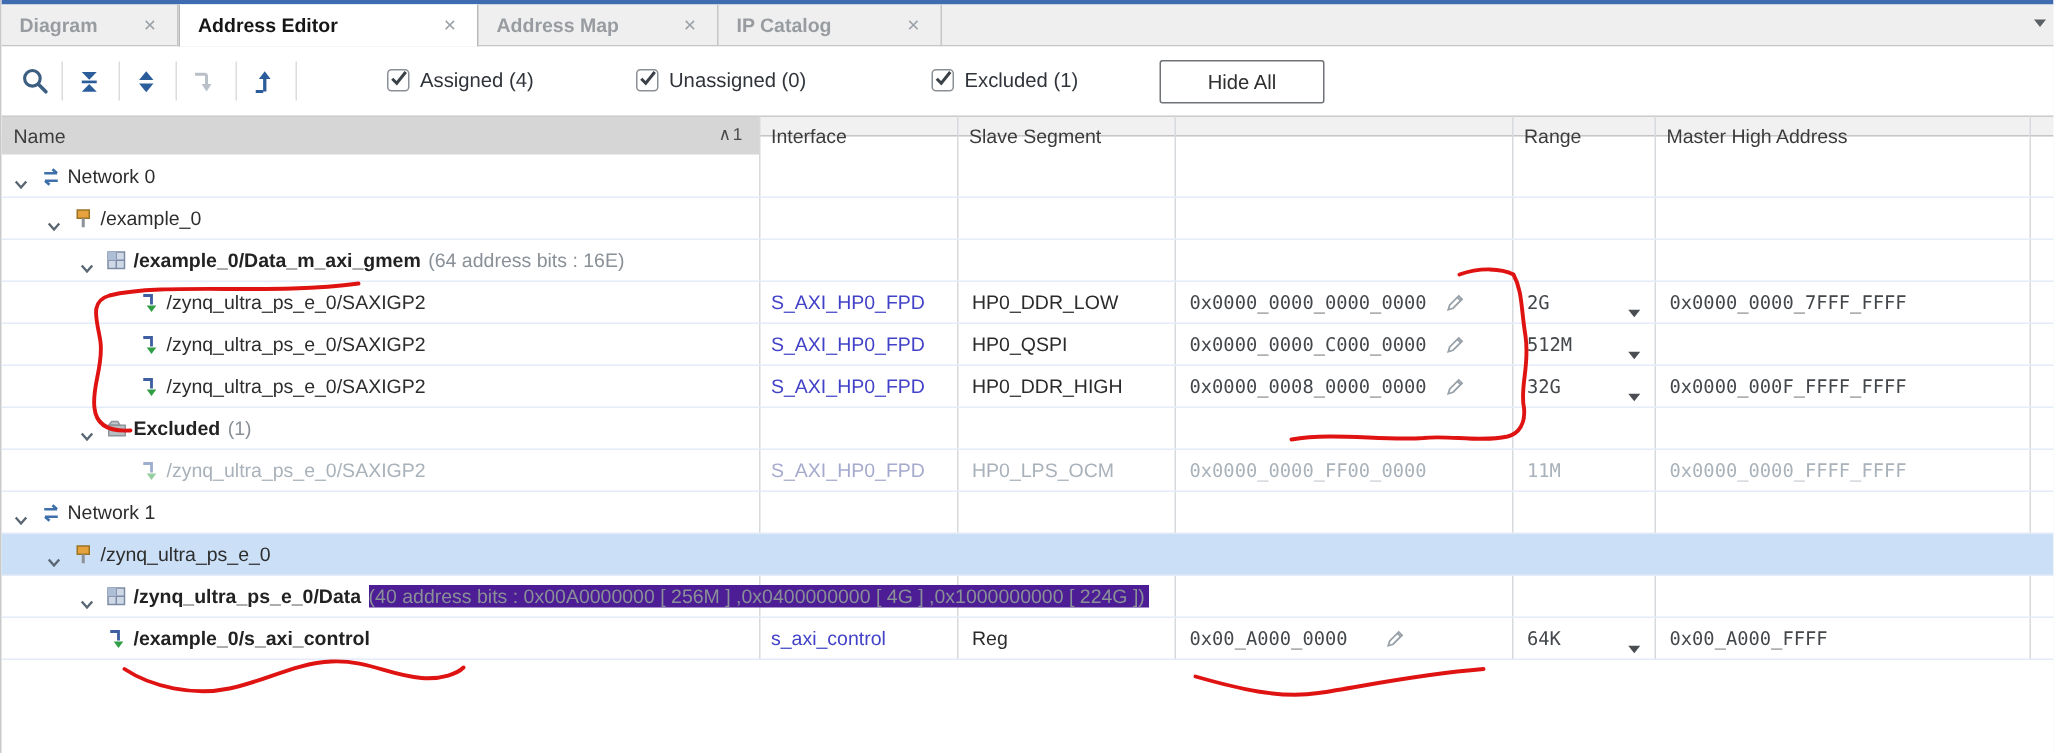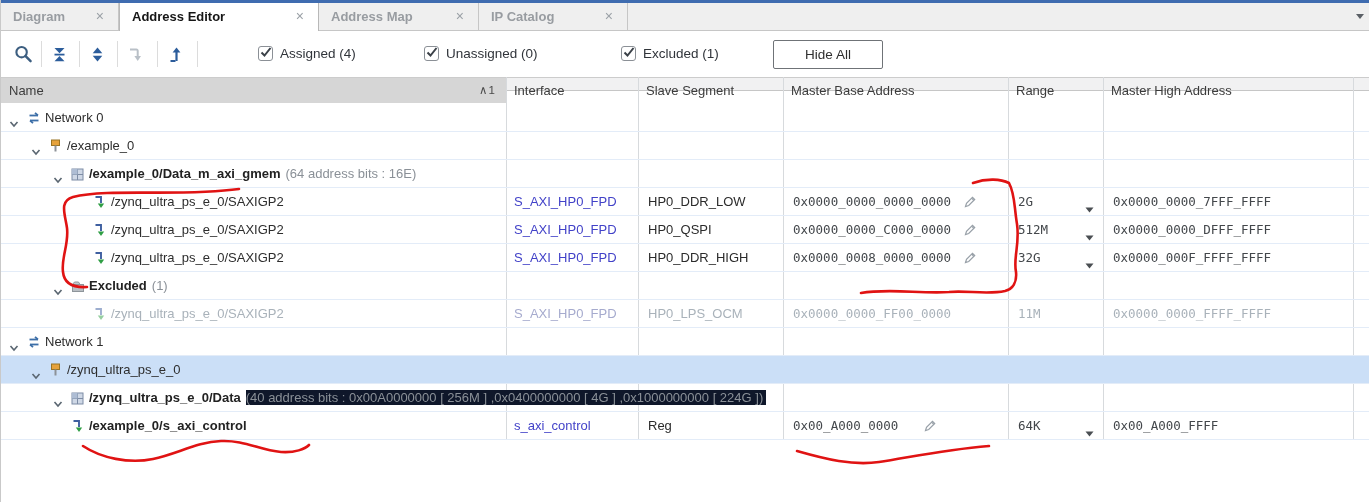--- a/index.html
+++ b/index.html
@@ -38,21 +38,21 @@
   
   #rows{position:absolute;left:0;top:104px;width:1369px;}
   .row{position:absolute;left:0;width:1369px;height:28px;box-sizing:border-box;border-bottom:1px solid #e3ecf8;z-index:2;}
   .row.sel{background:#cbdff7;}
   .row span{white-space:nowrap;}
   .chev{position:absolute;top:10px;}
   .ticon{position:absolute;top:7px;}
   .tname{position:absolute;top:0;height:27px;line-height:27px;font-size:13px;color:#2d2d2d;}
   .tname b{font-weight:bold;color:#222;}
   .suffix{color:#8a9097;margin-left:5px;font-weight:normal;}
-  .suffix.wide{background:#0f172a;padding-right:3px;}
+  .suffix.wide{background:#4c1d95;padding-right:3px;}
   .cell{position:absolute;top:0;height:27px;line-height:27px;font-size:13px;color:#2b2b2b;}
   .link{color:#4242c8;cursor:pointer;}
   .mono{font-family:"DejaVu Sans Mono",monospace;font-size:12.5px;color:#43474b;}
   .pencil{position:absolute;top:7px;cursor:pointer;}
   .ddown{position:absolute;top:11px;cursor:pointer;}
   .row.muted .tname,.row.muted .cell,.row.muted .mono{color:#a9b2ba;}
   .row.muted .link{color:#a6abce;cursor:default;}
   .row.muted .ticon,.row.muted .chev{opacity:.5;}
   
   #annot{position:absolute;left:0;top:0;z-index:30;pointer-events:none;}
@@ -142,21 +142,20 @@
         </svg>
       </div>
       <div class="cblabel" style="left: 642px;">Excluded (1)</div>
     </div>
   <div id="thead">
       <div class="name-bg"></div>
       <div class="hcell" style="left: 8px;">Name</div>
       <div class="sortind" style="left: 478px;">∧1</div>
       <div class="hcell" style="left: 513px;">Interface</div>
       <div class="hcell" style="left: 645px;">Slave Segment</div>
-      <div class="hcell" style="left: 790px;">Master Base Address</div>
       <div class="hcell" style="left: 1015px;">Range</div>
       <div class="hcell" style="left: 1110px;">Master High Address</div>
     </div>
   <div id="gridlines">
       <div class="vline" style="left: 505px;"></div>
       <div class="vline" style="left: 637px;"></div>
       <div class="vline" style="left: 782px;"></div>
       <div class="vline" style="left: 1007px;"></div>
       <div class="vline" style="left: 1102px;"></div>
       <div class="vline" style="left: 1352px;"></div>
@@ -227,21 +226,20 @@
         <span class="cell " style="left: 647px;">HP0_QSPI</span>
         <span class="cell mono" style="left: 792px;">0x0000_0000_C000_0000</span>
         <span class="pencil" style="left: 962px;"><svg width="14" height="14" viewBox="0 0 14 14">
             <path d="M2.5 11.5 l1-3.2 6-6 2.2 2.2 -6 6 -3.2 1z" fill="none" stroke="#98a0a8" stroke-width="1.2"></path>
             <path d="M8.6 3.2 l2.2 2.2" stroke="#98a0a8" stroke-width="1.2"></path>
           </svg></span>
         <span class="cell mono" style="left: 1017px;">512M</span>
         <span class="ddown" style="left: 1084px;"><svg width="9" height="6" viewBox="0 0 9 6">
             <polygon points="0.5,0.5 8.5,0.5 4.5,5.5" fill="#4a4e52"></polygon>
           </svg></span>
-        <span class="cell mono" style="left: 1112px;">0x0000_0000_DFFF_FFFF</span>
       </div>
       <div class="row" style="top: 140px;">
         <span class="ticon" style="left: 92px;"><svg width="14" height="14" viewBox="0 0 14 14">
             <path d="M2.5 2 h5.5 v6" fill="none" stroke="#3e5fa0" stroke-width="1.9"></path>
             <polygon points="8,13 4.8,8.6 11.2,8.6" fill="#2f9e44"></polygon>
           </svg></span>
         <span class="tname" style="left: 110px;"><span>/zynq_ultra_ps_e_0/SAXIGP2</span></span>
         <span class="cell link" style="left: 513px;">S_AXI_HP0_FPD</span>
         <span class="cell " style="left: 647px;">HP0_DDR_HIGH</span>
         <span class="cell mono" style="left: 792px;">0x0000_0008_0000_0000</span>

